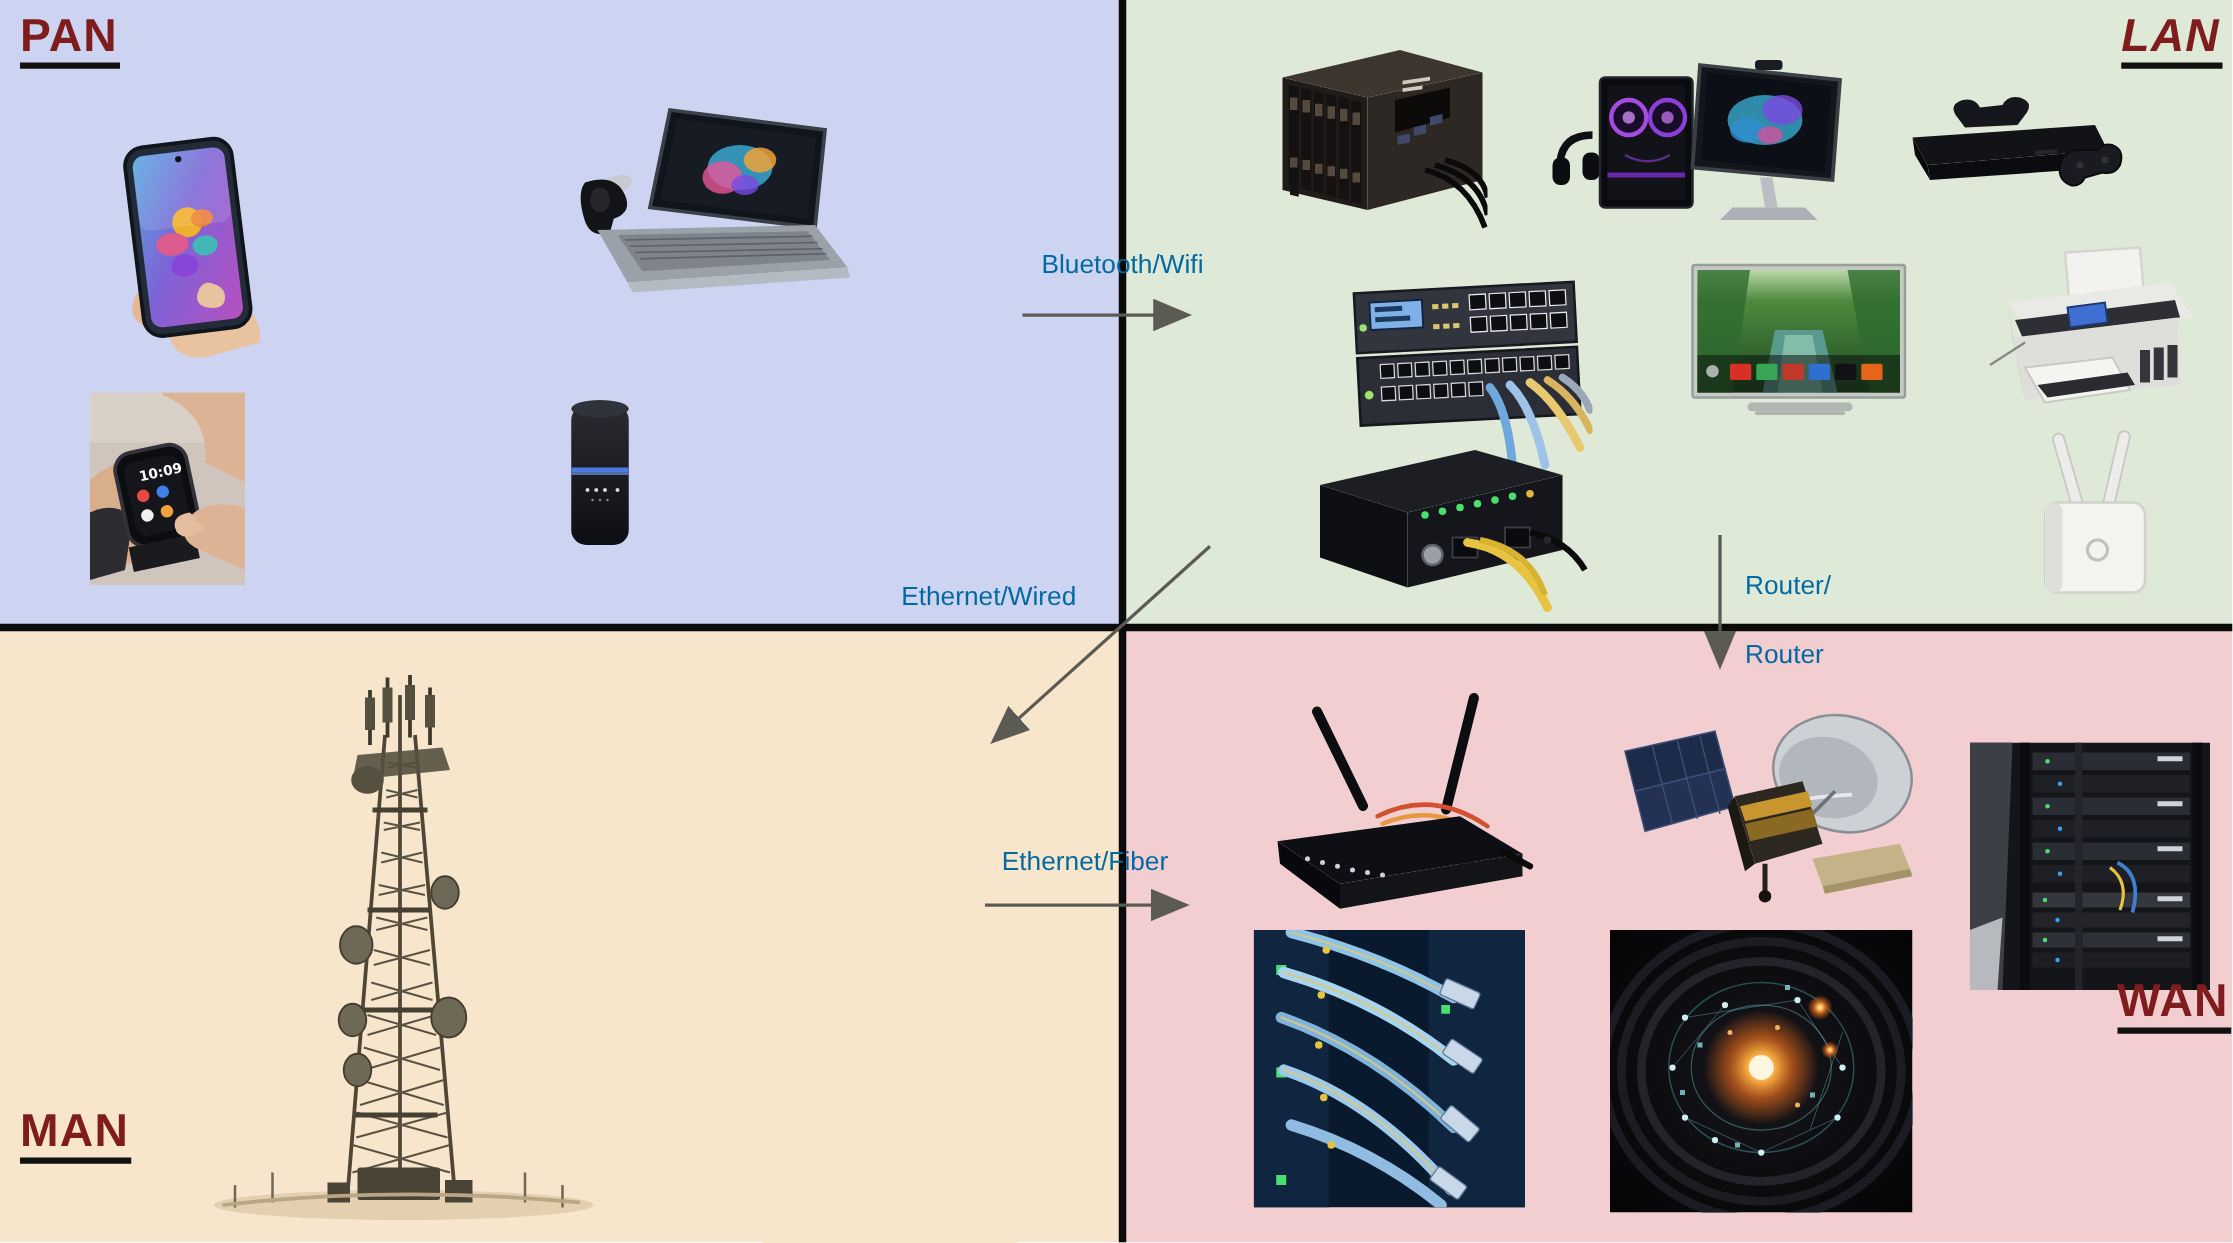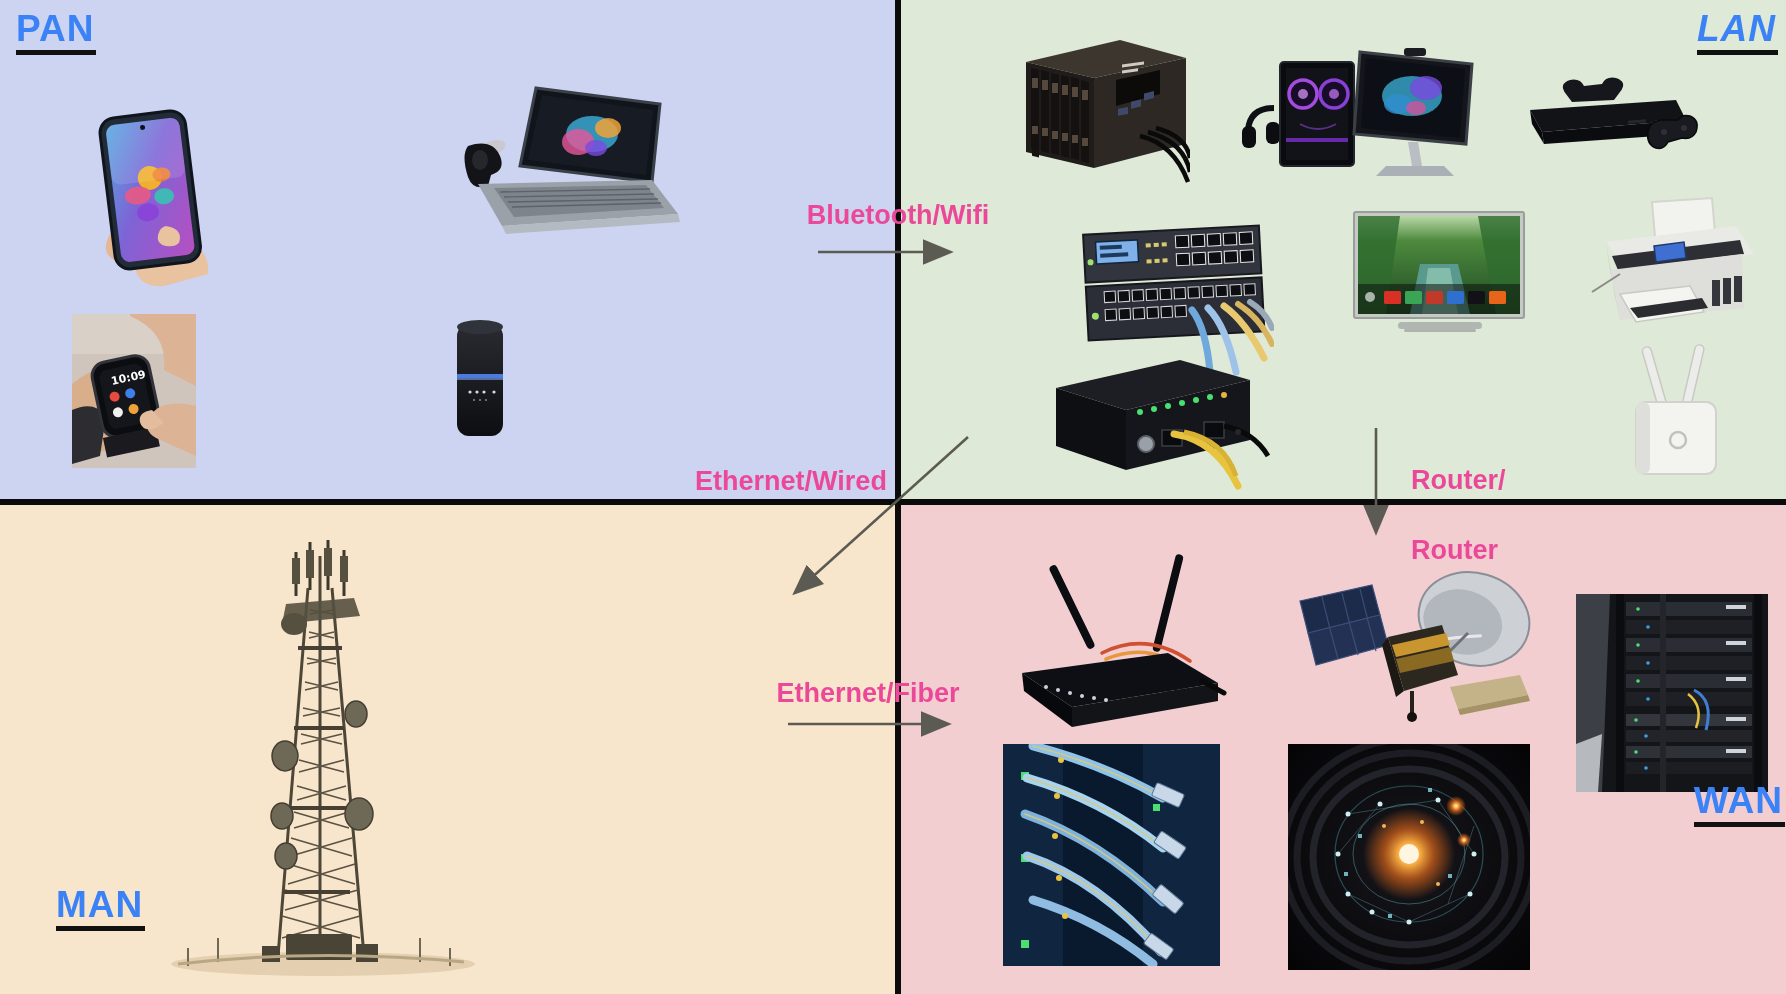--- a/index.html
+++ b/index.html
@@ -1,22 +1,22 @@
 <!DOCTYPE html>
 <html><head>
 <meta charset="utf-8">
 <style>
   html,body{margin:0;padding:0;background:#ffffff;}
   .canvas{position:relative;width:1786px;height:994px;overflow:hidden;
           font-family:"Liberation Sans", sans-serif;}
   .quad{position:absolute;}
   .divider{position:absolute;background:#0b0b0b;z-index:5;}
-  .quad-label{position:absolute;z-index:8;font-size:37px;font-weight:800;color:#3b82f6;
+  .quad-label{position:absolute;z-index:8;font-size:37px;font-weight:800;color:#7f1d1d;
               letter-spacing:1px;border-bottom:5px solid #111;line-height:1.05;padding:0 2px 1px 0;}
-  .conn-label{position:absolute;z-index:8;font-size:27px;color:#ec4899;white-space:pre-line;line-height:1.3;font-weight:bold;}
+  .conn-label{position:absolute;z-index:8;font-size:21px;color:#0369a1;white-space:pre-line;line-height:1.3;}
   .center{text-align:center;}
   .right{text-align:center;}
   .device{position:absolute;z-index:4;}
   .device svg{display:block;}
   svg.arrows{position:absolute;left:0;top:0;z-index:7;}
 </style>
 </head>
 <body>
 
 <div class="canvas">
@@ -24,26 +24,26 @@
   <div class="quad" style="left: 0px; top: 0px; width: 897px; height: 502px; background-color: rgb(204, 212, 241);"></div>
   <div class="quad" style="left: 897px; top: 0px; width: 889px; height: 502px; background-color: rgb(223, 233, 215);"></div>
   <div class="quad" style="left: 0px; top: 502px; width: 897px; height: 492px; background-color: rgb(248, 230, 204);"></div>
   <div class="quad" style="left: 897px; top: 502px; width: 889px; height: 492px; background-color: rgb(242, 206, 209);"></div>
 
   <div class="divider" style="left:895px;top:0;width:6px;height:994px;"></div>
   <div class="divider" style="left:0;top:499px;width:1786px;height:6px;"></div>
 
   <div class="quad-label" style="left:16px;top:10px;">PAN</div>
   <div class="quad-label" style="right:8px;top:10px;font-style:italic;">LAN</div>
-  <div class="quad-label" style="left:16px;top:886px;margin-left:40px;">MAN</div>
+  <div class="quad-label" style="left:16px;top:886px;">MAN</div>
   <div class="quad-label" style="right:1px;top:782px;">WAN</div>
 
   <div class="conn-label center" style="left:792px;top:198px;width:212px;">Bluetooth/Wifi</div>
   <div class="conn-label right" style="left:690px;top:464px;width:202px;">Ethernet/Wired</div>
-  <div class="conn-label" style="left:1396px;top:428px;margin-left:15px;">
+  <div class="conn-label" style="left:1396px;top:428px;">
     <span>Router/</span><br>
     <span>Router</span>
   </div>
   <div class="conn-label center" style="left:764px;top:676px;width:208px;">Ethernet/Fiber</div>
 
   <svg class="arrows" width="1786" height="994" viewBox="0 0 1786 994">
     <defs>
       <marker id="ah" markerWidth="12" markerHeight="10" refX="9" refY="5" orient="auto">
         <path d="M0 0 L12 5 L0 10 z" fill="#5b5b53"></path>
       </marker>

